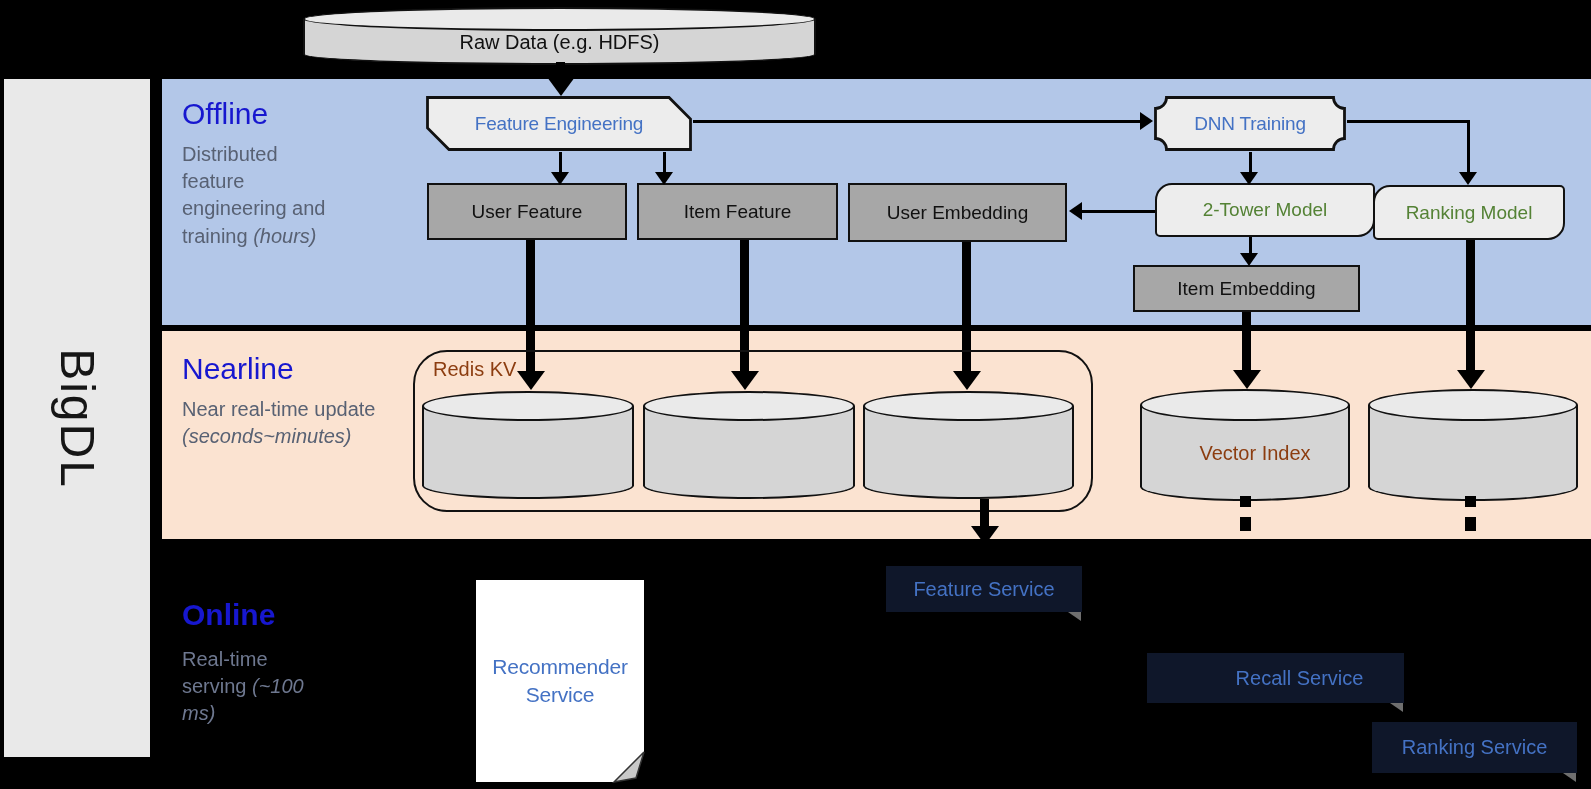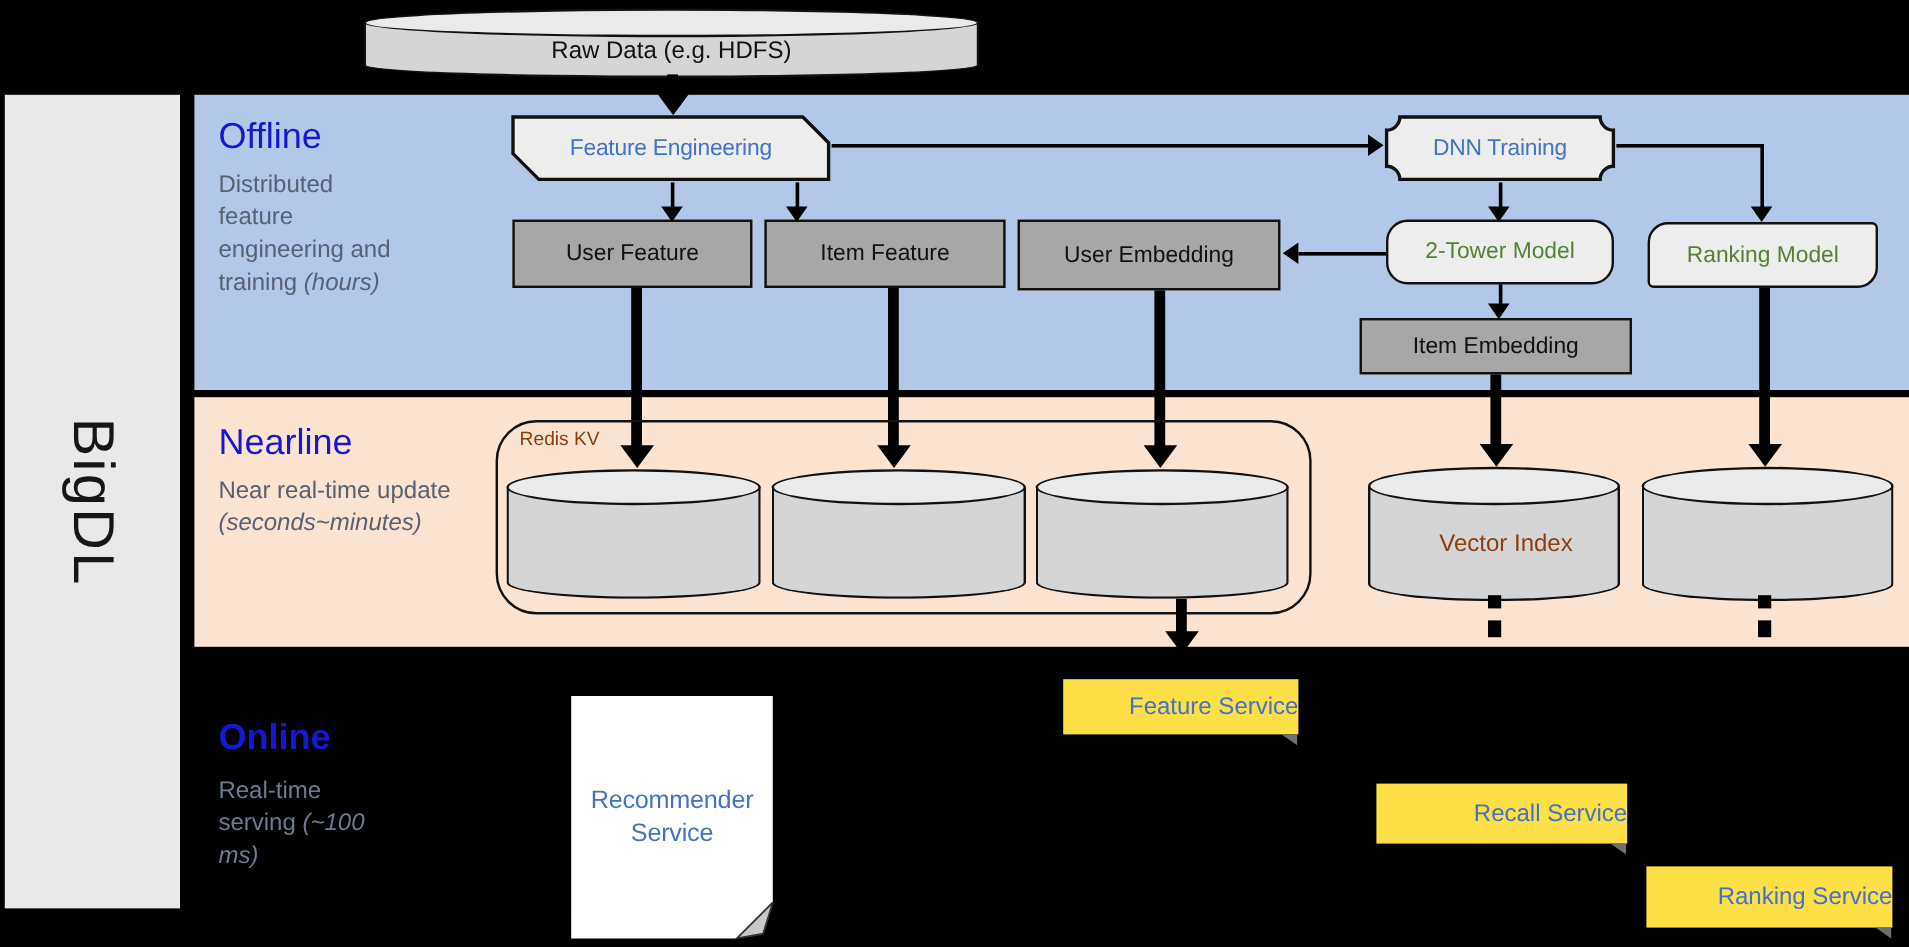--- a/index.html
+++ b/index.html
@@ -21,39 +21,39 @@
   .sec-desc em{font-style:italic;}
   
   .lbl{position:absolute;inset:0;display:flex;align-items:center;justify-content:center;
        font-size:19px;letter-spacing:-0.2px;text-align:center;}
   .blue{color:#4472c4;} .green{color:#548235;} .dark{color:#111;text-align:right;} .brown{color:#8c3d10;margin-left:20px;}
   
   .gray-box{position:absolute;background:#a7a7a7;border:2.8px solid #111;box-sizing:border-box;
             display:flex;align-items:center;justify-content:center;font-size:19px;color:#111;}
   .model-box{position:absolute;background:#ededed;border:2.6px solid #111;box-sizing:border-box;
              border-radius:17px 5px 17px 5px;display:flex;align-items:center;justify-content:center;font-size:19px;}
-  .svc{position:absolute;background:#fde047;display:flex;align-items:center;justify-content:flex-end;
+  .svc{position:absolute;background:#0f172a;display:flex;align-items:center;justify-content:center;
        font-size:20px;color:#4472c4;}
   .svc::after{content:"";position:absolute;right:1px;bottom:-9px;width:0;height:0;
               border-left:13px solid transparent;border-top:9px solid #6f6f6f;}
   
   .node{position:absolute;}
   .node svg{position:absolute;left:0;top:0;}
   
   .cylinder{position:absolute;}
   .cyl-top{position:absolute;left:0;right:0;top:0;height:var(--eh);border:2.6px solid #111;
            border-radius:50%;background:#eaeaea;box-sizing:border-box;z-index:2;}
   .cyl-body{position:absolute;left:0;right:0;top:calc(var(--eh)/2);bottom:0;background:#d5d5d5;
             border:2.6px solid #111;border-top:none;box-sizing:border-box;
             border-radius:0 0 50% 50% / 0 0 calc(var(--eh)*0.45) calc(var(--eh)*0.45);}
   .cyl-label{position:absolute;left:0;right:0;top:calc(var(--eh)/2);bottom:0;z-index:3;
              display:flex;align-items:center;justify-content:center;font-size:20px;}
   
   .redis-box{position:absolute;border:2.6px solid #111;border-radius:34px;box-sizing:border-box;}
-  .redis-label{position:absolute;font-size:16px;color:#8c3d10;}
+  .redis-label{position:absolute;font-size:20px;color:#8c3d10;}
   
   .thin-v{position:absolute;width:2.6px;background:#000;}
   .thin-h{position:absolute;height:2.6px;background:#000;}
   .head-down{position:absolute;width:0;height:0;border-left:9px solid transparent;
              border-right:9px solid transparent;border-top:13px solid #000;}
   .head-right{position:absolute;width:0;height:0;border-top:9px solid transparent;
               border-bottom:9px solid transparent;border-left:13px solid #000;}
   .head-left{position:absolute;width:0;height:0;border-top:9px solid transparent;
              border-bottom:9px solid transparent;border-right:13px solid #000;}
   
@@ -118,21 +118,21 @@
   <div class="gray-box" style="left:637px;top:183px;width:201px;height:57px;">
     <span>Item Feature</span>
   </div>
   <div class="gray-box" style="left:848px;top:183px;width:219px;height:59px;">
     <span>User Embedding</span>
   </div>
   <div class="gray-box" style="left:1133px;top:265px;width:227px;height:47px;">
     <span>Item Embedding</span>
   </div>
 
-  <div class="model-box green" style="left:1155px;top:183px;width:190px;height:54px;border-radius:18px;">
+  <div class="model-box green" style="left:1155px;top:183px;width:220px;height:54px;">
     <span>2-Tower Model</span>
   </div>
   <div class="model-box green" style="left:1373px;top:185px;width:192px;height:55px;">
     <span>Ranking Model</span>
   </div>
 
   <div class="thin-h" style="left:693px;top:120px;width:448px;"></div>
   <div class="head-right" style="left:1140px;top:112px;"></div>
 
   <div class="thin-h" style="left:1347px;top:120px;width:123px;"></div>
@@ -207,20 +207,20 @@
     <svg width="170" height="204" viewBox="0 0 170 204">
       <path d="M1,1 H169 V173 L139,203 H1 Z" fill="#ffffff"></path>
       <path d="M139,203 L169,173 L161,199 Z" fill="#c9c9c9" stroke="#333" stroke-width="1.5"></path>
     </svg>
     <div class="lbl blue" style="font-size:21px;line-height:1.35;padding:0 14px;">Recommender Service</div>
   </div>
 
   <div class="svc" style="left:886px;top:566px;width:196px;height:46px;">
     <span>Feature Service</span>
   </div>
-  <div class="svc" style="left:1147px;top:653px;width:209px;height:50px;">
+  <div class="svc" style="left:1147px;top:653px;width:209px;height:50px;padding-left:48px;">
     <span>Recall Service</span>
   </div>
   <div class="svc" style="left:1372px;top:722px;width:205px;height:51px;">
     <span>Ranking Service</span>
   </div>
 
 </div>
 
 </body></html>

